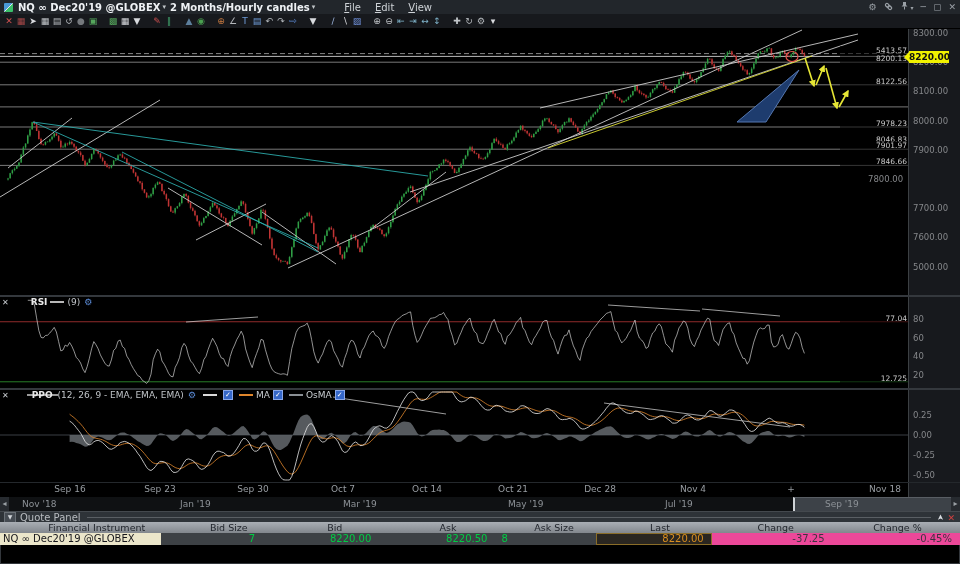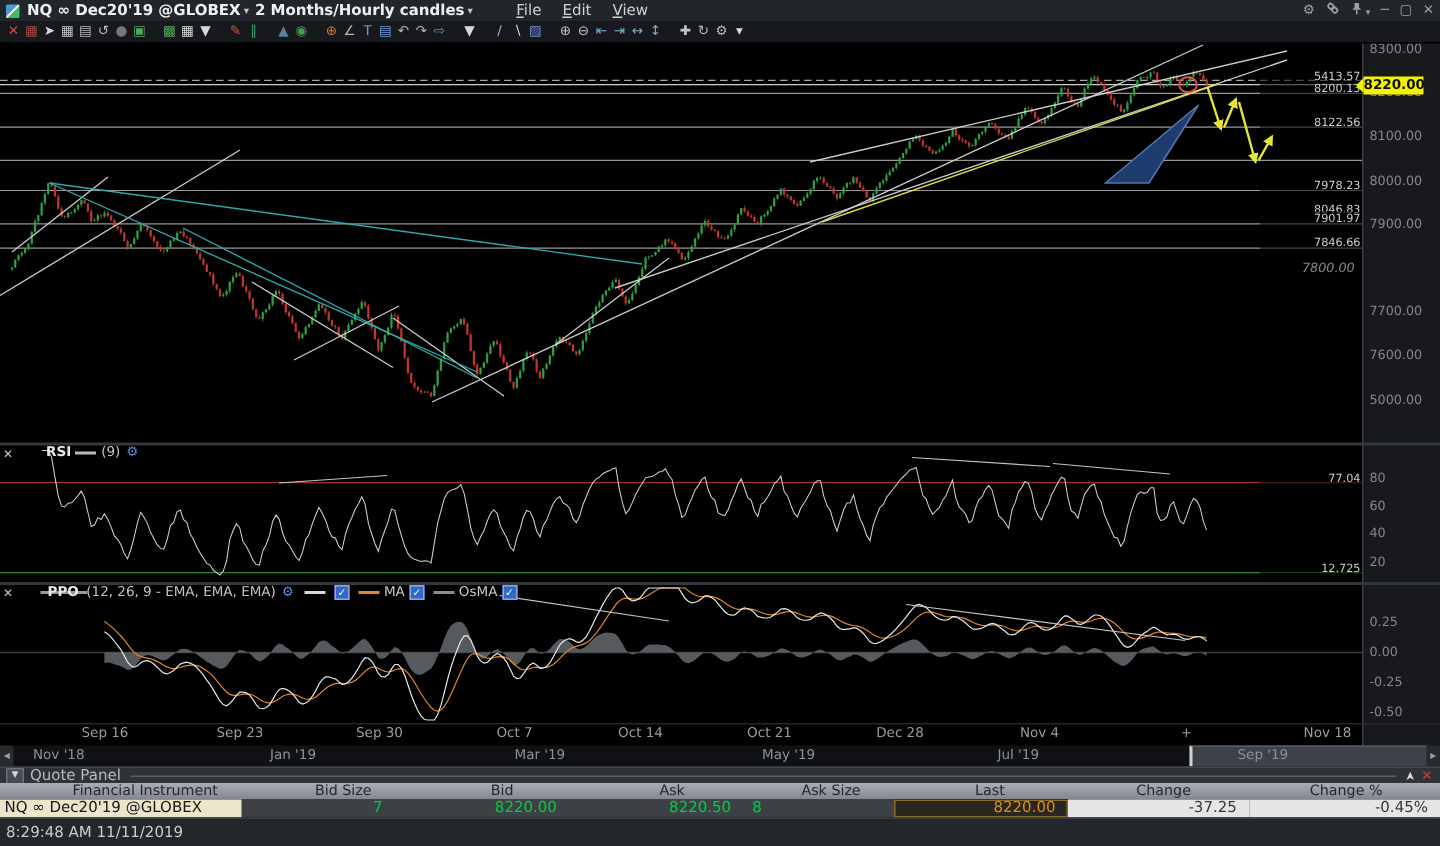--- a/index.html
+++ b/index.html
@@ -72,21 +72,21 @@
   #qp-cols{position:absolute;left:0;top:522px;width:960px;height:11px;display:flex;z-index:4;
            background:linear-gradient(#a9aeb4,#82878d);}
   .qp-col{font-size:9.5px;color:#23272e;line-height:11px;text-align:center;white-space:nowrap;overflow:hidden;}
   #qp-row{position:absolute;left:0;top:533px;width:960px;height:12px;display:flex;z-index:4;background:#3d4145;}
   .qp-cell{font-size:10px;line-height:12px;white-space:nowrap;overflow:hidden;}
   .qc-instrument{background:#ebe6ca;color:#15151a;text-align:left;padding-left:3px;}
   .qc-green{color:#00cc44;text-align:right;padding-right:8px;}
   .qc-green-left{color:#00cc44;text-align:left;padding-left:6px;}
   .qc-last{background:#2a2620;color:#d98e1f;text-align:right;padding-right:8px;
            box-shadow:inset 0 0 0 1px #8a6d28;}
-  .qc-change{background:#e5e5e5;color:#3d3440;text-align:right;padding-right:8px;}
+  .qc-change{background:#ec4899;color:#3d3440;text-align:right;padding-right:8px;}
   
   #statusbar{position:absolute;left:0;top:545px;width:960px;height:19px;background:#23272b;
              border-top:1px solid #3c4145;z-index:4;}
   #statusbar span{position:absolute;left:4px;top:4px;font-size:10px;color:#c8ccd0;}
 </style>
 </head>
 <body>
 
 <div id="app">
 
@@ -955,21 +955,21 @@
       <polygon points="799,70 737,122 766,122" fill="#1e3c6e" stroke="#5577b0" stroke-width="1"></polygon>
     </svg>
 
   <div id="axis-col"></div>
   <div id="overlays">
       <div class="ax-lbl" style="left: 913px; top: 28px;">8300.00</div>
       <div class="ax-lbl" style="left: 913px; top: 57.2px;">8200.00</div>
       <div class="ax-lbl" style="left: 913px; top: 86.4px;">8100.00</div>
       <div class="ax-lbl" style="left: 913px; top: 115.6px;">8000.00</div>
       <div class="ax-lbl" style="left: 913px; top: 144.8px;">7900.00</div>
-      <div class="ax-lbl" style="left: 868px; top: 174px; font-style: italic;">7800.00</div>
+      <div class="ax-lbl" style="left: 868px; top: 174px;">7800.00</div>
       <div class="ax-lbl" style="left: 913px; top: 203.2px;">7700.00</div>
       <div class="ax-lbl" style="left: 913px; top: 232.4px;">7600.00</div>
       <div class="ax-lbl" style="left: 913px; top: 261.6px;">5000.00</div>
       <div class="sr-lbl" style="left: 840px; top: 45.6269px;">5413.57</div>
       <div class="sr-lbl" style="left: 840px; top: 54.162px;">8200.13</div>
       <div class="sr-lbl" style="left: 840px; top: 76.8125px;">8122.56</div>
       <div class="sr-lbl" style="left: 840px; top: 98.9256px; margin-top: 36px;">8046.83</div>
       <div class="sr-lbl" style="left: 840px; top: 118.957px;">7978.23</div>
       <div class="sr-lbl" style="left: 840px; top: 141.225px;">7901.97</div>
       <div class="sr-lbl" style="left: 840px; top: 157.375px;">7846.66</div>
@@ -1060,17 +1060,14 @@
       <div class="qp-cell qc-instrument" style="width: 168px;">NQ ∞ Dec20'19 @GLOBEX</div>
       <div class="qp-cell qc-green" style="width: 100px;">7</div>
       <div class="qp-cell qc-green" style="width: 115px;">8220.00</div>
       <div class="qp-cell qc-green" style="width: 115px;">8220.50</div>
       <div class="qp-cell qc-green-left" style="width: 100px;">8</div>
       <div class="qp-cell qc-last" style="width: 115px;">8220.00</div>
       <div class="qp-cell qc-change" style="width: 120px;">-37.25</div>
       <div class="qp-cell qc-change" style="width: 127px;">-0.45%</div>
     </div>
 
-  <div id="statusbar">
-    <span>8:29:48 AM 11/11/2019</span>
-  </div>
 
 </div>
 
 </body></html>

